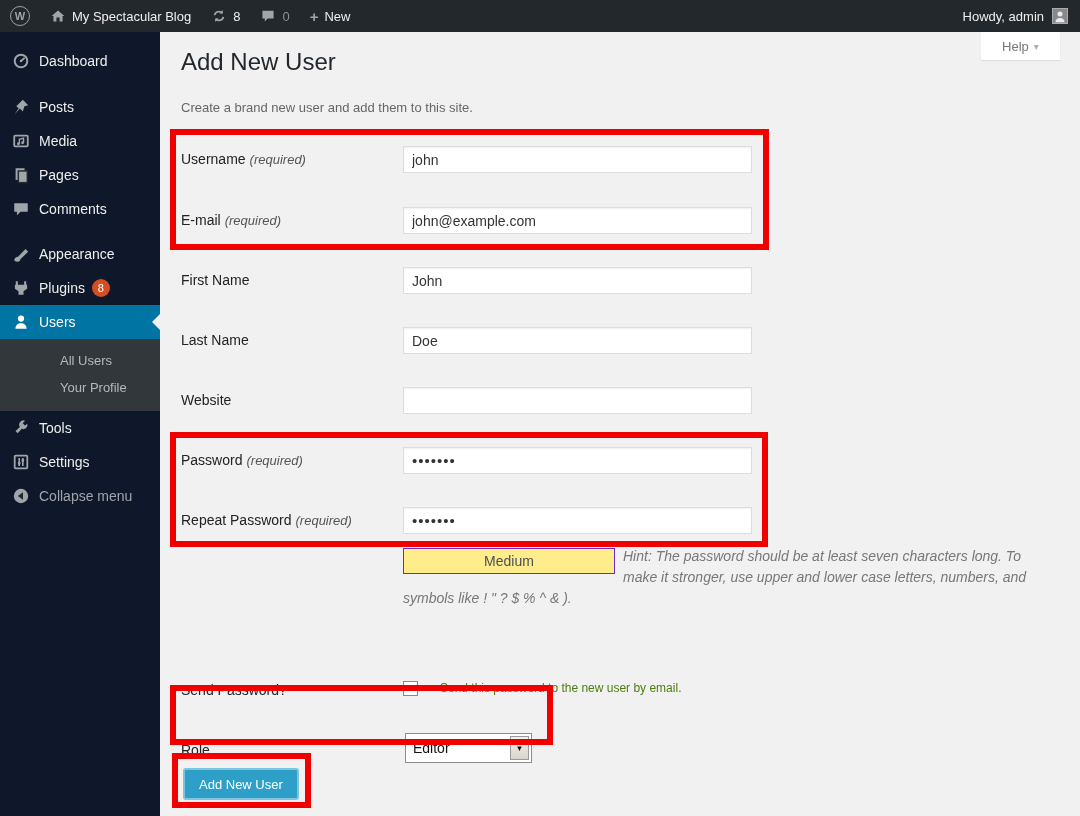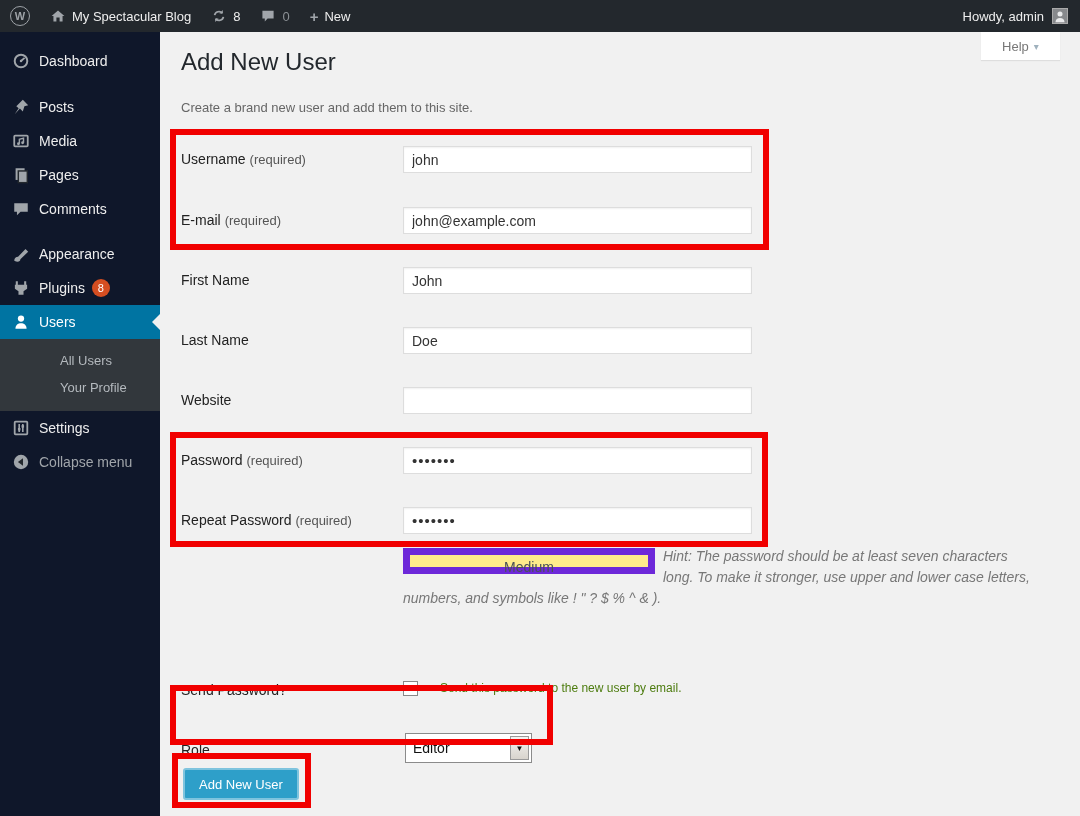--- a/index.html
+++ b/index.html
@@ -63,32 +63,32 @@
     position:absolute; left:821px; top:0; width:79px; height:28px;
     background:#fff; color:#777; font-size:13px; display:flex; align-items:center; justify-content:center; gap:5px;
     box-shadow:0 1px 1px rgba(0,0,0,.08); cursor:pointer;
   }
   #help-caret { font-size:10px; color:#9fb1bd; }
 
   #page-title { position:absolute; left:21px; top:14px; font-size:24px; font-weight:normal; color:#23282d; margin:0; line-height:32px; }
   #page-desc { position:absolute; left:21px; top:68px; font-size:13px; color:#666; }
 
   .frm-label { position:absolute; left:21px; font-size:14px; color:#222; }
-  .req { color:#555; font-size:13px; margin-left:4px; }
+  .req { font-style:italic; color:#555; font-size:13px; margin-left:4px; }
   .txt-input {
     position:absolute; left:243px; width:349px; height:27px;
     border:1px solid #ddd; background:#fff; padding:2px 8px; font-size:14px; color:#333;
     font-family:"Liberation Sans", sans-serif; box-shadow:inset 0 1px 2px rgba(0,0,0,.06); outline:none;
   }
   .pw { letter-spacing:1px; font-size:15px; }
 
   #hint-wrap { position:absolute; left:243px; top:514px; width:636px; }
   #strength-meter {
-    float:left; width:252px; height:26px; margin:2px 8px 14px 0;
-    background:#ffec8b; border:7px solid #6d28d9; text-align:center; line-height:24px;
+    float:left; width:212px; height:26px; margin:2px 8px 14px 0;
+    background:#ffec8b; border:1px solid #6d28d9; text-align:center; line-height:24px;
     font-size:14px; color:#495157;
   }
   #pw-hint { font-style:italic; color:#777; font-size:14px; line-height:21px; }
 
   #send-pw-label { top:650px; }
   #send-pw-box {
     position:absolute; left:243px; top:649px; width:15px; height:15px;
     background:#fff; border:1px solid #888; cursor:pointer;
   }
   #send-pw-text { position:absolute; left:280px; top:649px; font-size:12px; color:#4d7c0f; }
@@ -226,20 +226,26 @@
     </svg>
     <span class="label menu-label">Users</span>
     <span class="arrow-notch"></span>
   </div>
 
   <div class="submenu">
     <div class="submenu-item">All Users</div>
     <div class="submenu-item">Your Profile</div>
   </div>
 
+  <div class="menu-item">
+    <svg class="mi" viewBox="0 0 20 20">
+      <path d="M17 5.2a4.6 4.6 0 0 1-6.1 5.7l-4.6 4.9-2.4-2.4 4.9-4.6A4.6 4.6 0 0 1 14.5 2l-2.6 2.6 2.6 2.6z" fill="#a0a5aa"></path>
+    </svg>
+    <span class="label menu-label">Tools</span>
+  </div>
 
   <div class="menu-item">
     <svg class="mi" viewBox="0 0 20 20">
       <rect x="3" y="3" width="14" height="14" rx="1" fill="none" stroke="#a0a5aa" stroke-width="2"></rect>
       <path d="M8 5.5v9M12 5.5v9" stroke="#a0a5aa" stroke-width="1.8"></path>
       <rect x="6.6" y="10" width="2.8" height="2.8" fill="#a0a5aa"></rect>
       <rect x="10.6" y="6.8" width="2.8" height="2.8" fill="#a0a5aa"></rect>
     </svg>
     <span class="label menu-label">Settings</span>
   </div>

